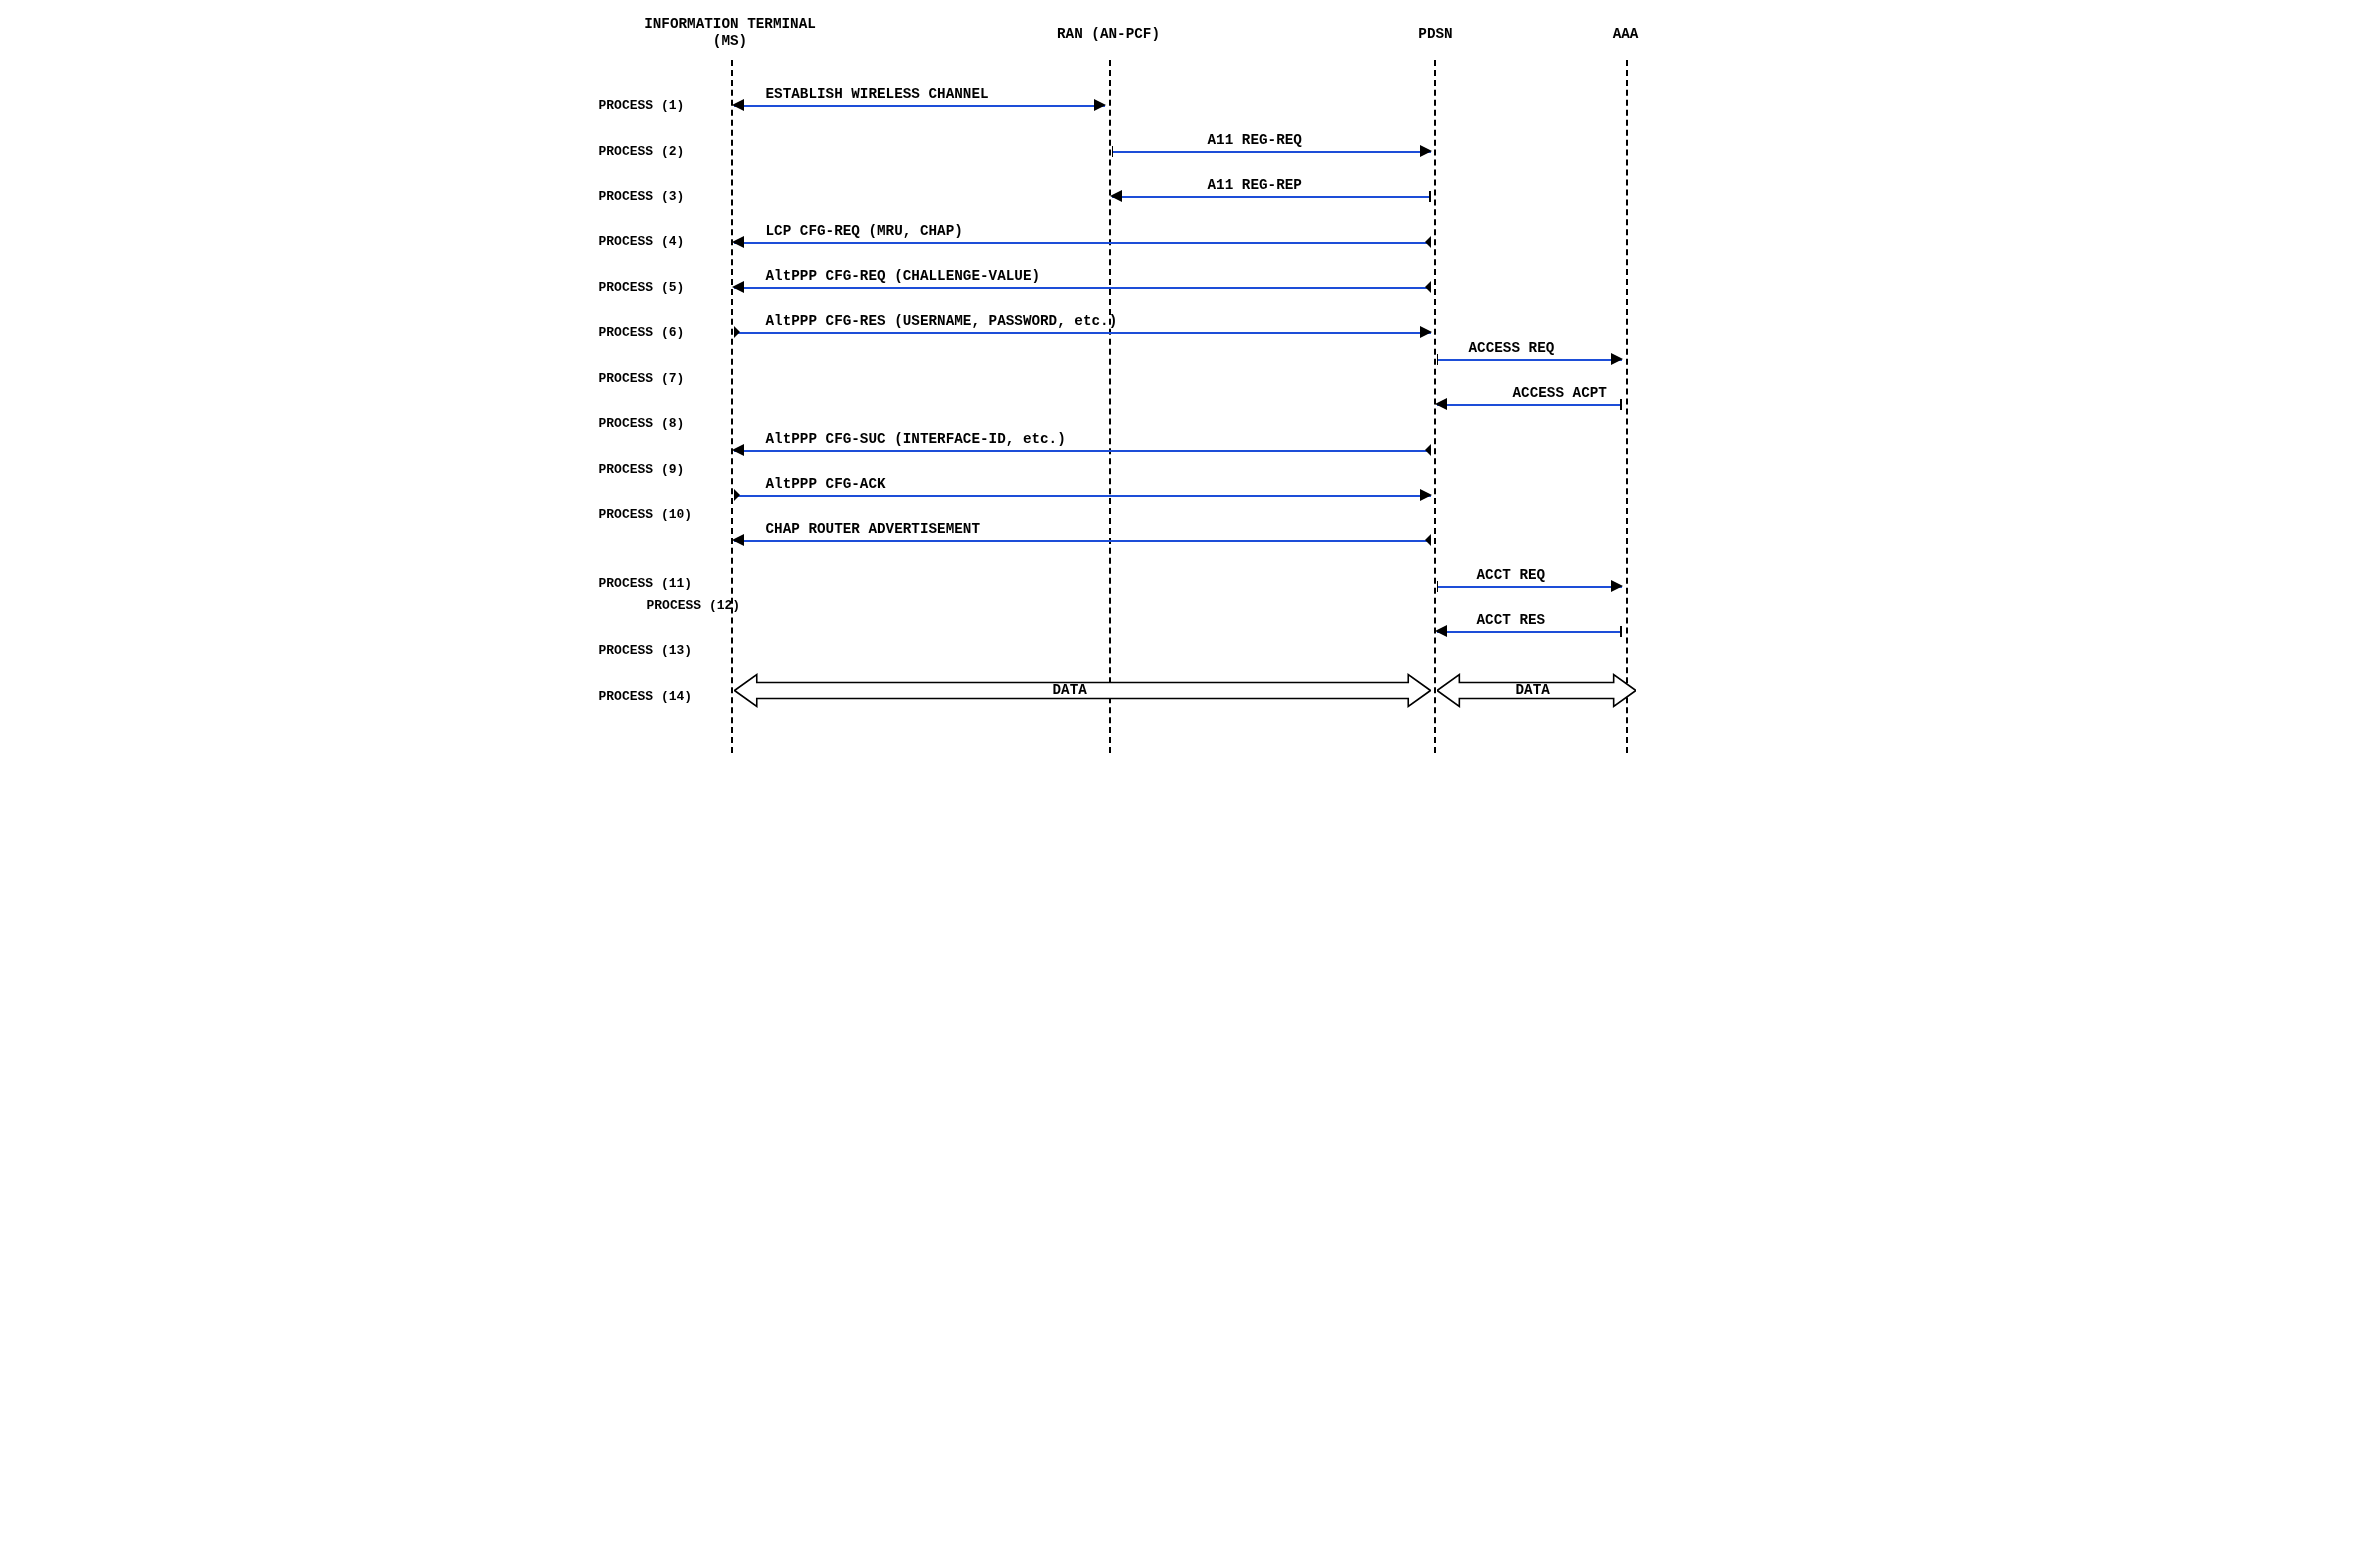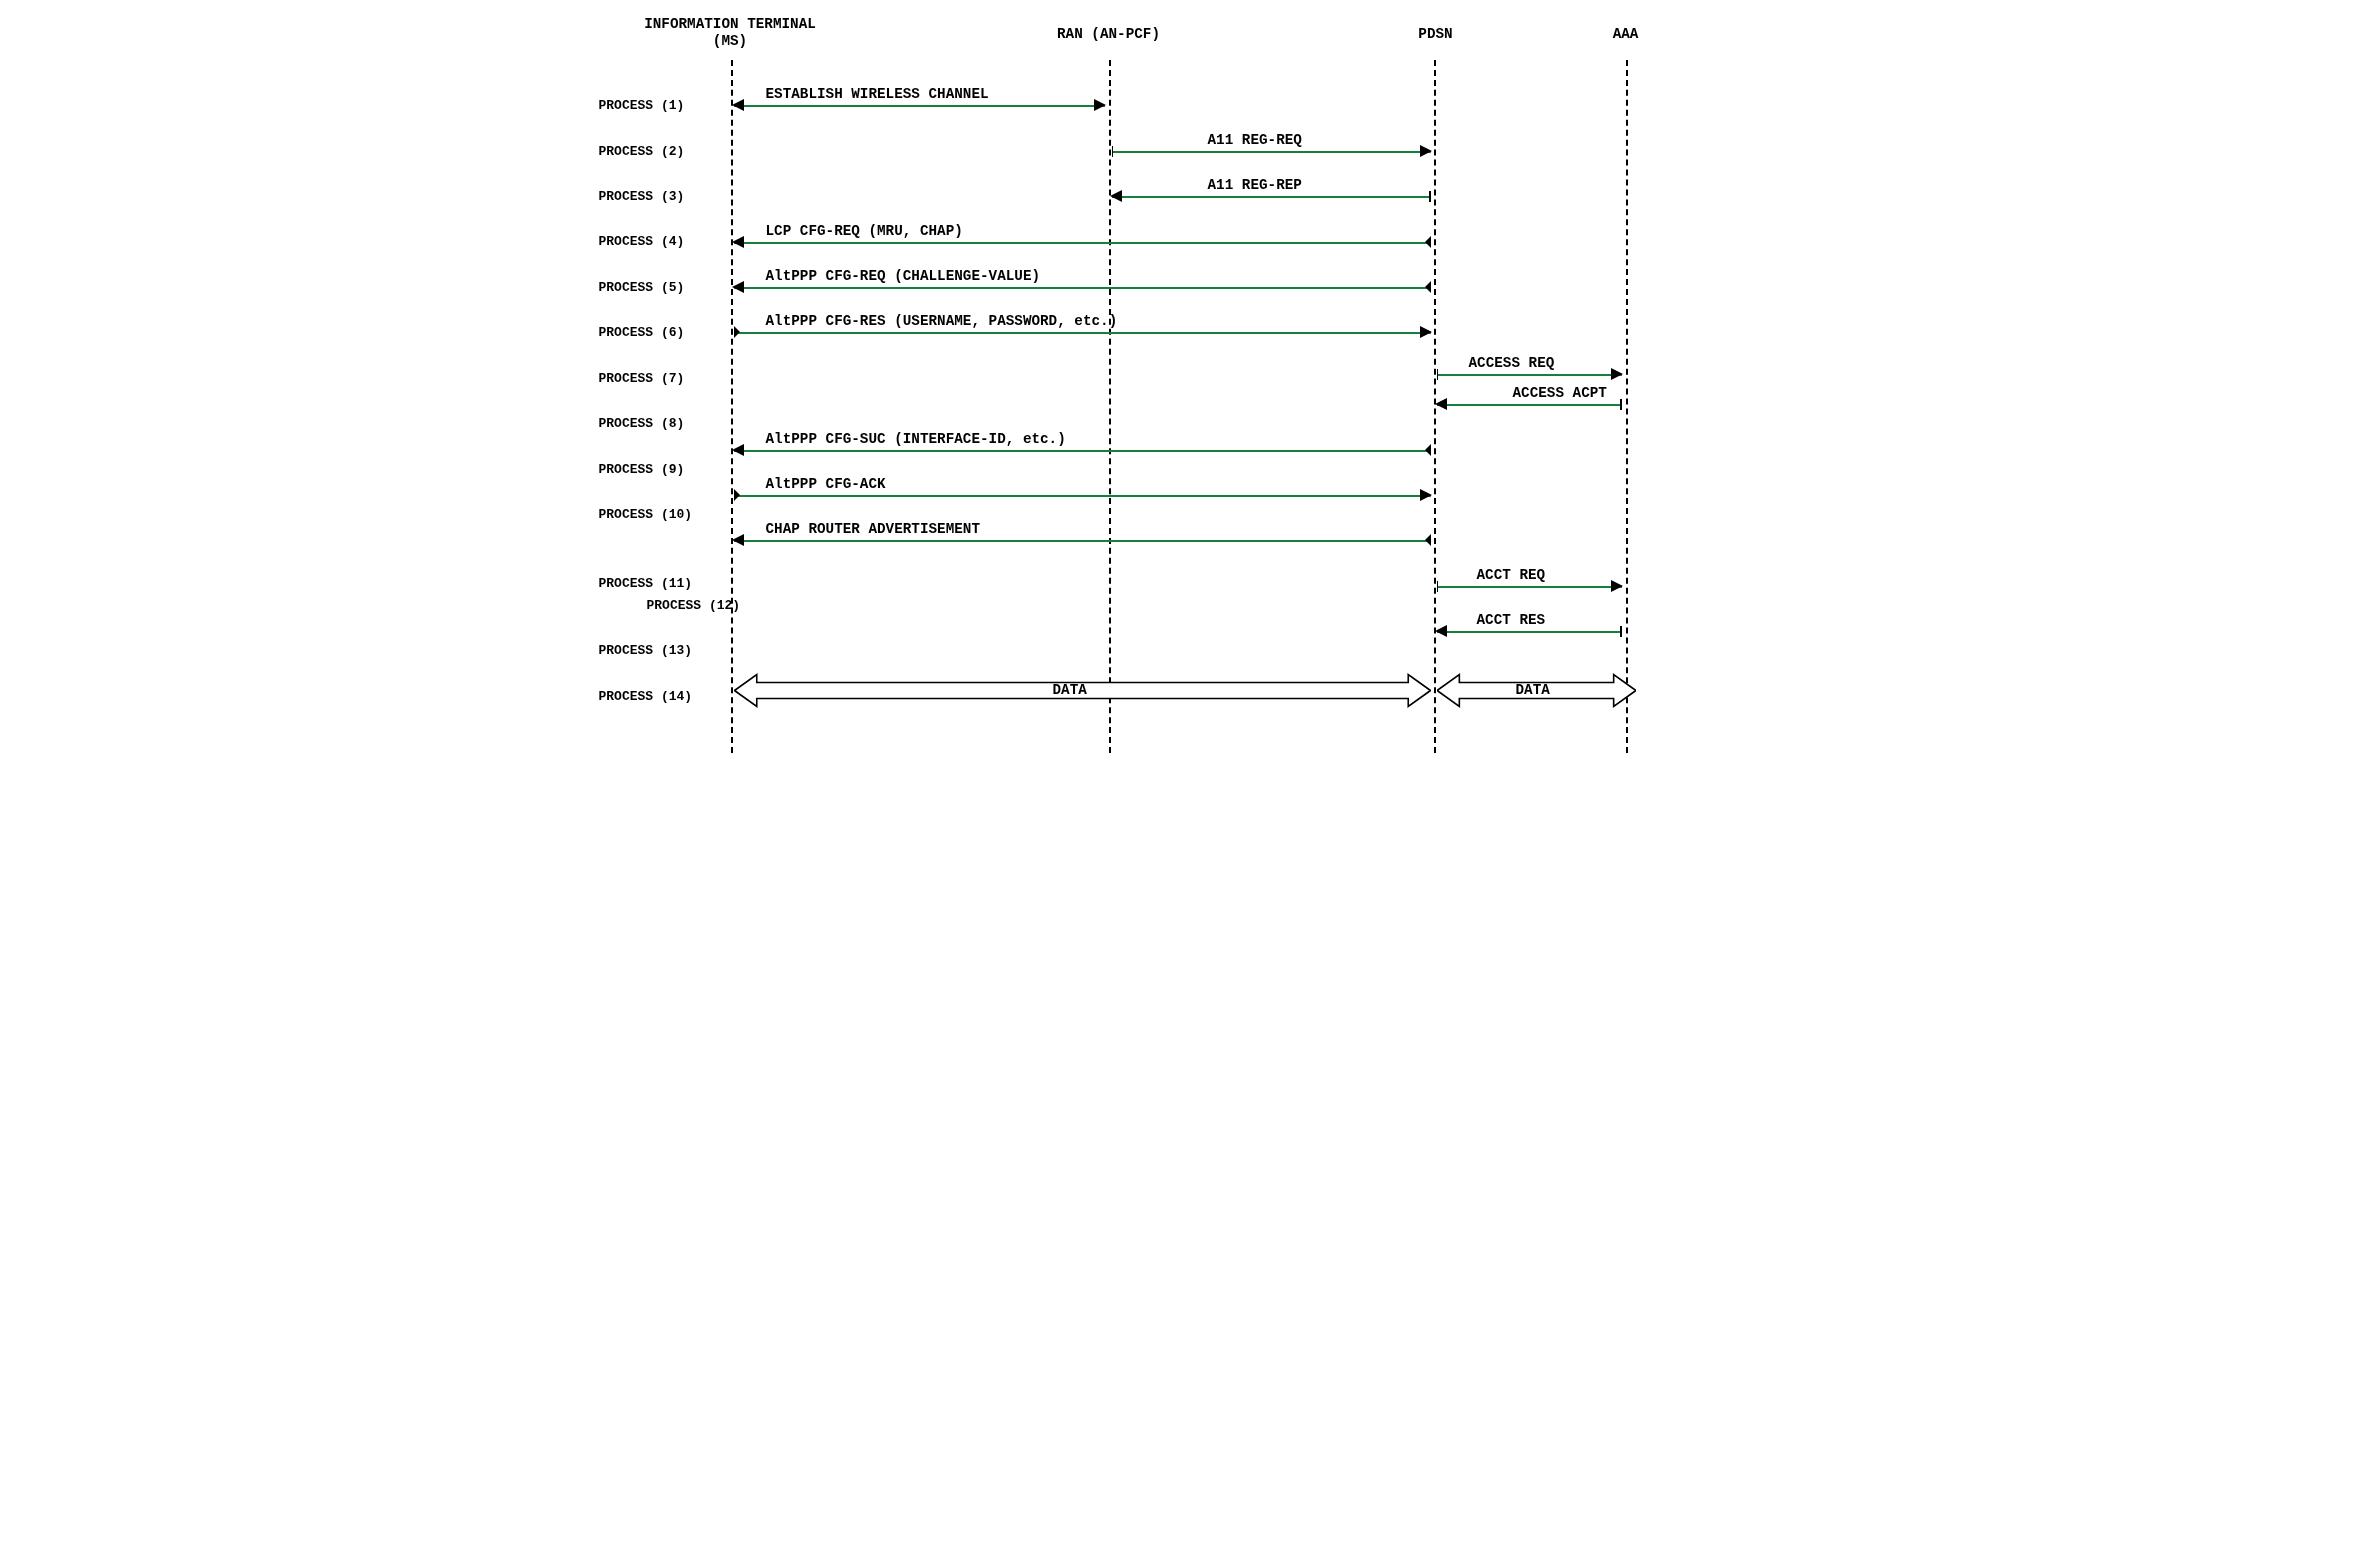--- a/index.html
+++ b/index.html
@@ -30,21 +30,21 @@
     }
     .process-label {
       position: absolute;
       left: 0;
       font-size: 13px;
       white-space: nowrap;
     }
     .arrow {
       position: absolute;
       height: 1.6px;
-      background: #15803d;
+      background: #1d4ed8;
     }
     .arrow-label {
       position: absolute;
       font-size: 14.3px;
       white-space: nowrap;
       top: -19px;
     }
     .arrow-head-right::after {
       content: '';
       position: absolute;
@@ -155,21 +155,21 @@
   <div class="arrow arrow-head-left arrow-tick-right" style="left:135px; width:697px; top:271px;text-align:center;">
     <span class="arrow-label" style="left:32px;">AltPPP CFG-REQ (CHALLENGE-VALUE)</span>
   </div>
 
   <div class="process-label" style="top:309px;">PROCESS (6)</div>
   <div class="arrow arrow-tick-left-caret arrow-head-right" style="left:135px; width:697px; top:316px;">
     <span class="arrow-label" style="left:32px;">AltPPP CFG-RES (USERNAME, PASSWORD, etc.)</span>
   </div>
 
   <div class="process-label" style="top:355px;">PROCESS (7)</div>
-  <div class="arrow arrow-tick-left arrow-head-right" style="left:838px; width:185px; top:358px;text-decoration:underline;">
+  <div class="arrow arrow-tick-left arrow-head-right" style="left:838px; width:185px; top:343px;text-decoration:underline;">
     <span class="arrow-label" style="left:32px;">ACCESS REQ</span>
   </div>
 
   <div class="process-label" style="top:400px;">PROCESS (8)</div>
   <div class="arrow arrow-head-left arrow-tick-right-line" style="left:838px; width:185px; top:388px;">
     <span class="arrow-label" style="left:32px;margin-left:44px;">ACCESS ACPT</span>
   </div>
 
   <div class="process-label" style="top:446px;">PROCESS (9)</div>
   <div class="arrow arrow-head-left arrow-tick-right" style="left:135px; width:697px; top:434px;">

